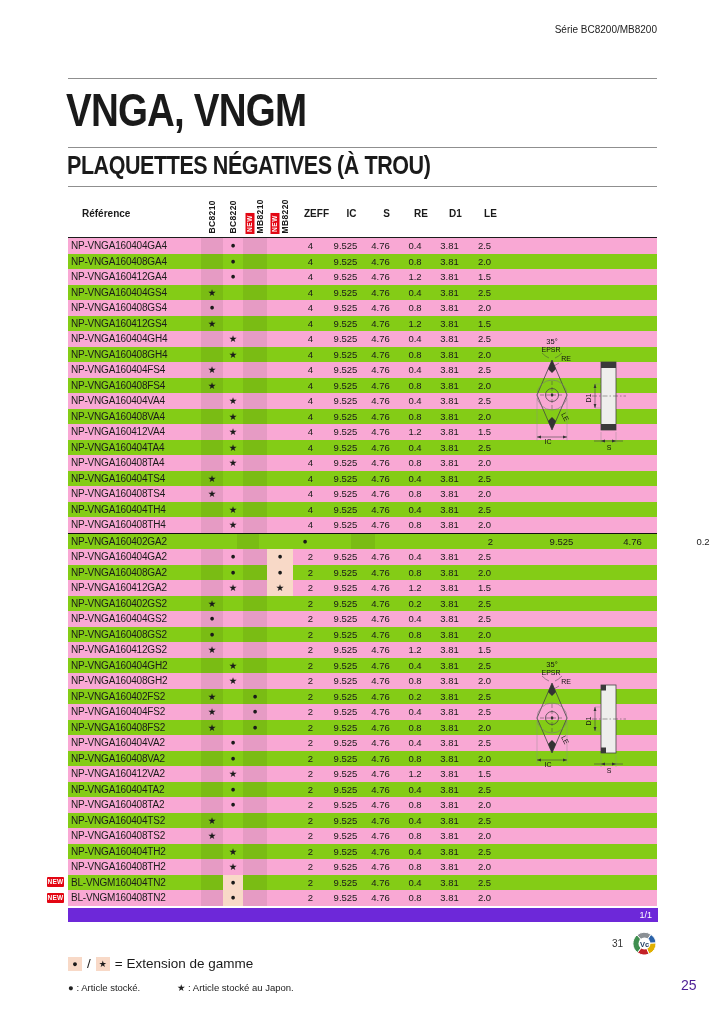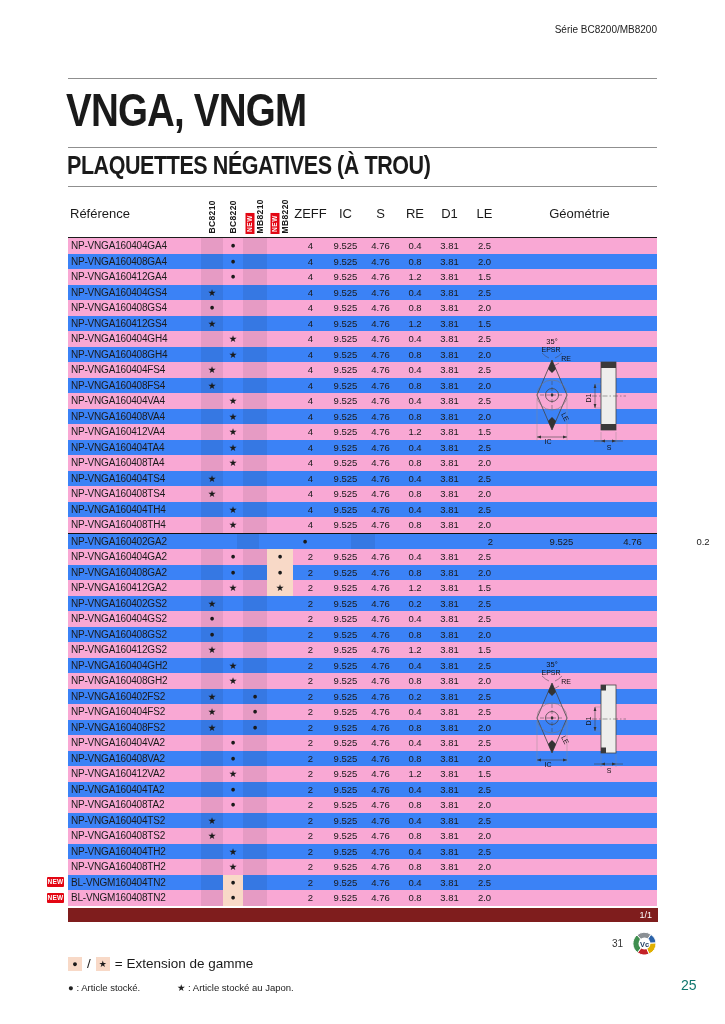--- a/index.html
+++ b/index.html
@@ -9,62 +9,62 @@
   .series{position:absolute;top:24px;left:68px;width:589px;text-align:right;font-size:10px;color:#222;}
   .title{position:absolute;left:66px;top:82px;font-size:47px;font-weight:700;letter-spacing:-1px;
          transform:scaleX(0.82);transform-origin:0 0;white-space:nowrap;}
   .subtitle{position:absolute;left:67px;top:151px;font-size:25px;font-weight:700;letter-spacing:-0.5px;
          transform:scaleX(0.86);transform-origin:0 0;white-space:nowrap;}
 
   .grid{display:grid;grid-template-columns:133px 22px 20px 24px 26px 35px 35px 35px 34px 35px 35px 1fr;}
 
   
   .thead{position:absolute;left:68px;top:190px;width:589px;height:47px;border-bottom:1.5px solid #1c1c1c;box-sizing:content-box;}
-  .th{font-size:13px;font-weight:400;display:flex;align-items:center;}
+  .th{font-size:10px;font-weight:700;display:flex;align-items:center;margin-left:12px;}
   .th.cen{justify-content:center;}
   .th-ref{padding-left:2px;}
   .gradecell{display:flex;justify-content:center;align-items:flex-end;gap:1px;padding-bottom:3px;}
   .vlabel{writing-mode:vertical-rl;transform:rotate(180deg);font-size:8.5px;font-weight:700;
           letter-spacing:0.4px;line-height:1;}
   .vnew{writing-mode:vertical-rl;transform:rotate(180deg);background:var(--red);color:#fff;
         font-size:6.5px;font-weight:700;letter-spacing:0.6px;line-height:1;padding:2px 1px;}
 
   
   .tbody{position:absolute;left:68px;top:238px;width:589px;}
   .trow{height:15.5px;line-height:15.5px;position:relative;}
   .trow.odd{background:#f9a8d4;}
-  .trow.even{background:#3b82f6;}
+  .trow.even{background:#84cc16;}
   .trow.sep{border-top:1.5px solid #111;gap:36px;}
   .c{overflow:hidden;}
   .c-ref{font-size:10px;padding-left:3px;white-space:nowrap;letter-spacing:-0.2px;}
   .c-num{font-size:9.5px;text-align:center;}
   .c-mark{text-align:center;font-size:8.5px;}
   .c-mark.star{font-size:9.5px;}
   .col-bc8210,.col-mb8210{background:rgba(0,0,0,0.075);}
   .c-mark.hl{background:var(--pink);}
   .newtag{position:absolute;left:-21px;top:2.5px;width:17px;height:10px;background:var(--red);
           color:#fff;font-size:6.5px;font-weight:700;text-align:center;line-height:10.5px;
           letter-spacing:0.3px;border-radius:1px;}
 
-  .blackbar{position:absolute;left:68px;top:908px;width:590px;height:14px;background:#7f1d1d;color:#fff;
+  .blackbar{position:absolute;left:68px;top:908px;width:590px;height:14px;background:#6d28d9;color:#fff;
             font-size:9px;line-height:14px;text-align:right;box-sizing:border-box;padding-right:6px;}
 
   .geo{position:absolute;left:502px;width:155px;height:125px;}
   .geo text{font-family:"Liberation Sans",sans-serif;}
 
   .recycle-num{position:absolute;left:612px;top:938px;font-size:10px;color:#333;}
   .recycle-logo{position:absolute;left:631px;top:930px;}
 
   .legend1{position:absolute;left:68px;top:956px;display:flex;align-items:center;gap:5px;
            font-size:13.5px;font-weight:400;}
   .swatch{width:14px;height:14px;background:var(--pink);display:flex;align-items:center;
           justify-content:center;font-size:9px;}
   .legend2{position:absolute;left:68px;top:982px;font-size:9.5px;color:#222;}
   .legend2 .l2b{margin-left:34px;}
-  .pagenum{position:absolute;left:681px;top:977px;font-size:14px;color:#0f766e;}
+  .pagenum{position:absolute;left:681px;top:977px;font-size:14px;color:#4c1d95;}
 </style>
 </head>
 <body>
 
 <div class="series">Série BC8200/MB8200</div>
 <div class="rule" style="top:78px;"></div>
 <div class="title">VNGA, VNGM</div>
 <div class="rule" style="top:147px;"></div>
 <div class="subtitle">PLAQUETTES NÉGATIVES (À TROU)</div>
 <div class="rule" style="top:186px;"></div>
@@ -84,21 +84,20 @@
   <div class="gradecell">
     <span class="vnew">NEW</span>
     <span class="vlabel">MB8220</span>
   </div>
   <div class="th cen">ZEFF</div>
   <div class="th cen">IC</div>
   <div class="th cen">S</div>
   <div class="th cen">RE</div>
   <div class="th cen">D1</div>
   <div class="th cen">LE</div>
-  <div class="th cen">Géométrie</div>
 </div>
 
 <div class="tbody" id="tbody">
     <div class="trow grid odd">
       <div class="c c-ref">NP-VNGA160404GA4</div>
       <div class="c c-mark col-bc8210"></div>
       <div class="c c-mark col-bc8220">●</div>
       <div class="c c-mark col-mb8210"></div>
       <div class="c c-mark col-mb8220"></div>
       <div class="c c-num">4</div>

